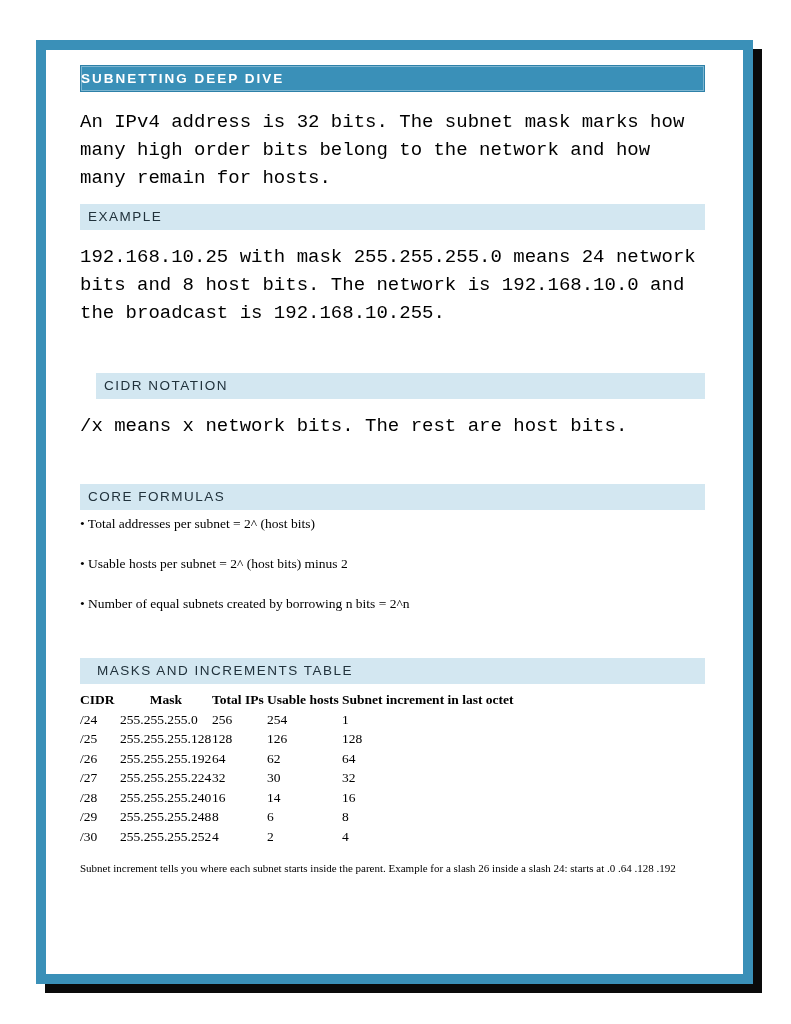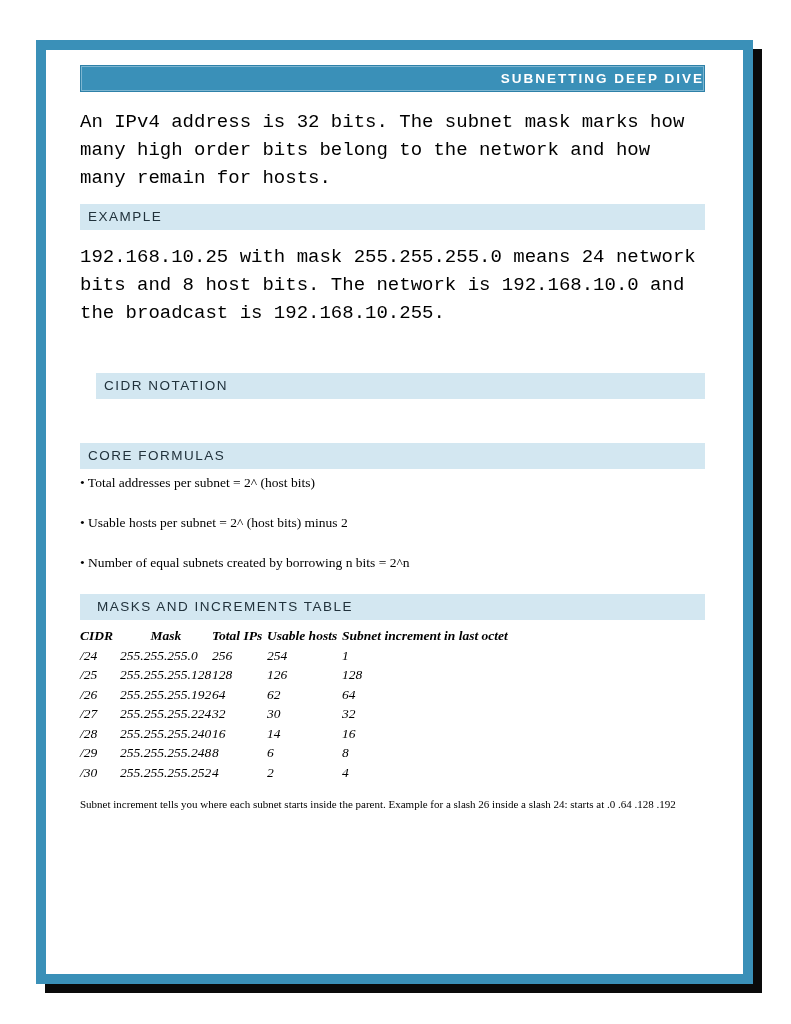--- a/index.html
+++ b/index.html
@@ -25,54 +25,53 @@
   }
   .content{padding:15px 38px 0 34px;}
 
   .title-banner{
     background:var(--accent);
     border:1px solid var(--accent-edge);
     box-shadow:inset 0 0 0 1px rgba(255,255,255,0.35);
     color:#ffffff;
     font-family:"Liberation Sans", sans-serif;
     font-weight:bold;font-size:13.5px;line-height:15px;
-    letter-spacing:2px;text-align:right;
+    letter-spacing:2px;text-align:left;
     padding:5px 0;
   }
 
   .section-bar{
     background:var(--section-bg);
     color:var(--heading-text);
     font-family:"Liberation Sans", sans-serif;
     font-weight:400;font-size:13.5px;line-height:16px;
     letter-spacing:1.5px;
     padding:5px 8px;
   }
   .mt-12{margin-top:12px;}
-  .mt-26{margin-top:17px;padding-left:17px;}
+  .mt-26{margin-top:40px;padding-left:17px;}
   .mt-44{margin-top:44px;}
   .mt-46{margin-top:46px;margin-left:16px;}
 
   .para{
     font-family:Liberation Mono, monospace;
     font-size:19px;line-height:28px;
     margin:13px 0 0;
   }
   .para.intro{margin-top:16px;}
 
   .formula-list{
     list-style:none;margin:0 0 0;padding:0;
     font-family:"Liberation Serif", serif;font-size:13.5px;
   }
   .formula-list li{line-height:28px;margin:0 0 12px;}
 
   table.masks{
     margin-top:6px;border-collapse:collapse;table-layout:fixed;width:448px;
     font-family:"Liberation Serif", serif;
-    font-style:italic;
   }
   table.masks th, table.masks td{
     font-size:13.5px;line-height:19.5px;padding:0;
     text-align:left;vertical-align:top;white-space:nowrap;
   }
   table.masks th{font-weight:bold;}
   table.masks th.mask-col{text-align:center;}
   col.c1{width:40px;} col.c2{width:92px;} col.c3{width:55px;} col.c4{width:75px;} col.c5{width:186px;}
 
   .footnote{
@@ -94,20 +93,21 @@
     <p class="para intro">An IPv4 address is 32 bits. The subnet mask marks how many high order bits belong to the network and how many remain for hosts.</p>
 
     <div class="section-bar mt-12">
       <span>EXAMPLE</span>
     </div>
     <p class="para">192.168.10.25 with mask 255.255.255.0 means 24 network bits and 8 host bits. The network is 192.168.10.0 and the broadcast is 192.168.10.255.</p>
 
     <div class="section-bar mt-46">
       <span>CIDR NOTATION</span>
     </div>
+    <p class="para">/x means x network bits. The rest are host bits.</p>
 
     <div class="section-bar mt-44">
       <span>CORE FORMULAS</span>
     </div>
     <ul class="formula-list">
       <li>• Total addresses per subnet = 2^ (host bits)</li>
       <li>• Usable hosts per subnet = 2^ (host bits) minus 2</li>
       <li>• Number of equal subnets created by borrowing n bits = 2^n</li>
     </ul>
 

